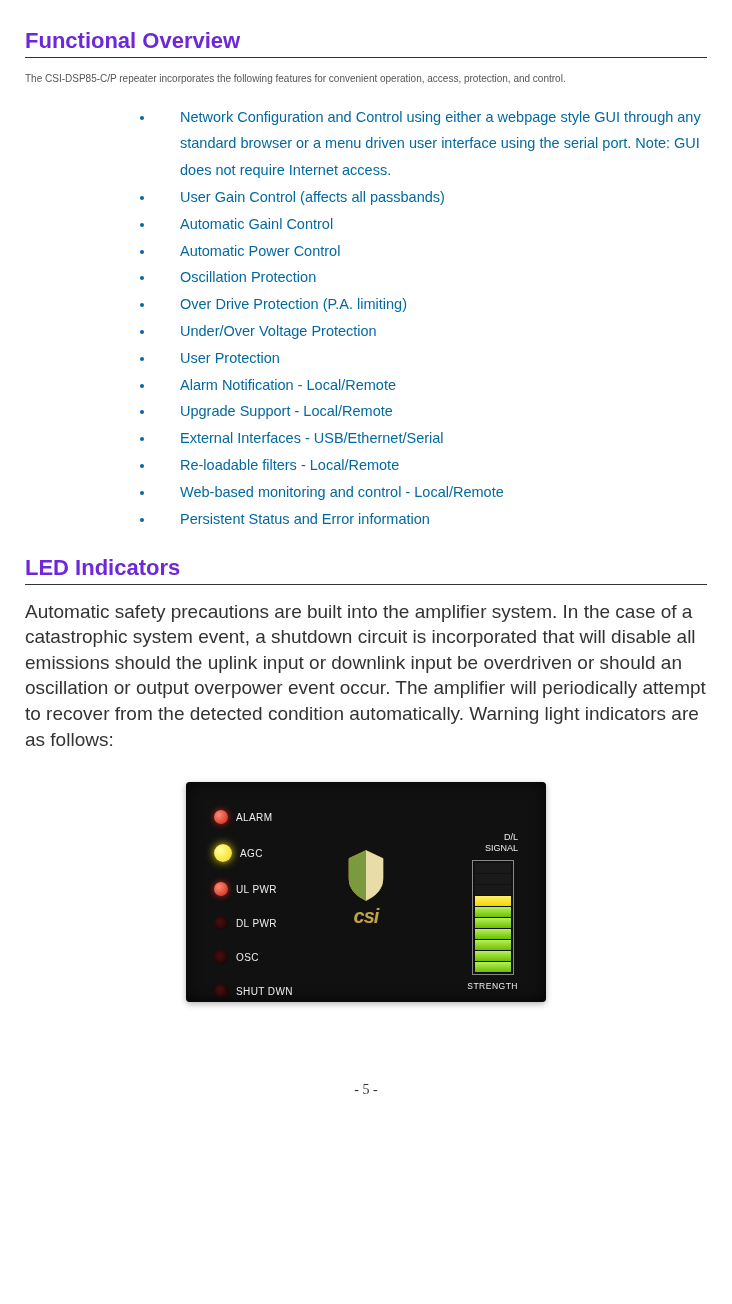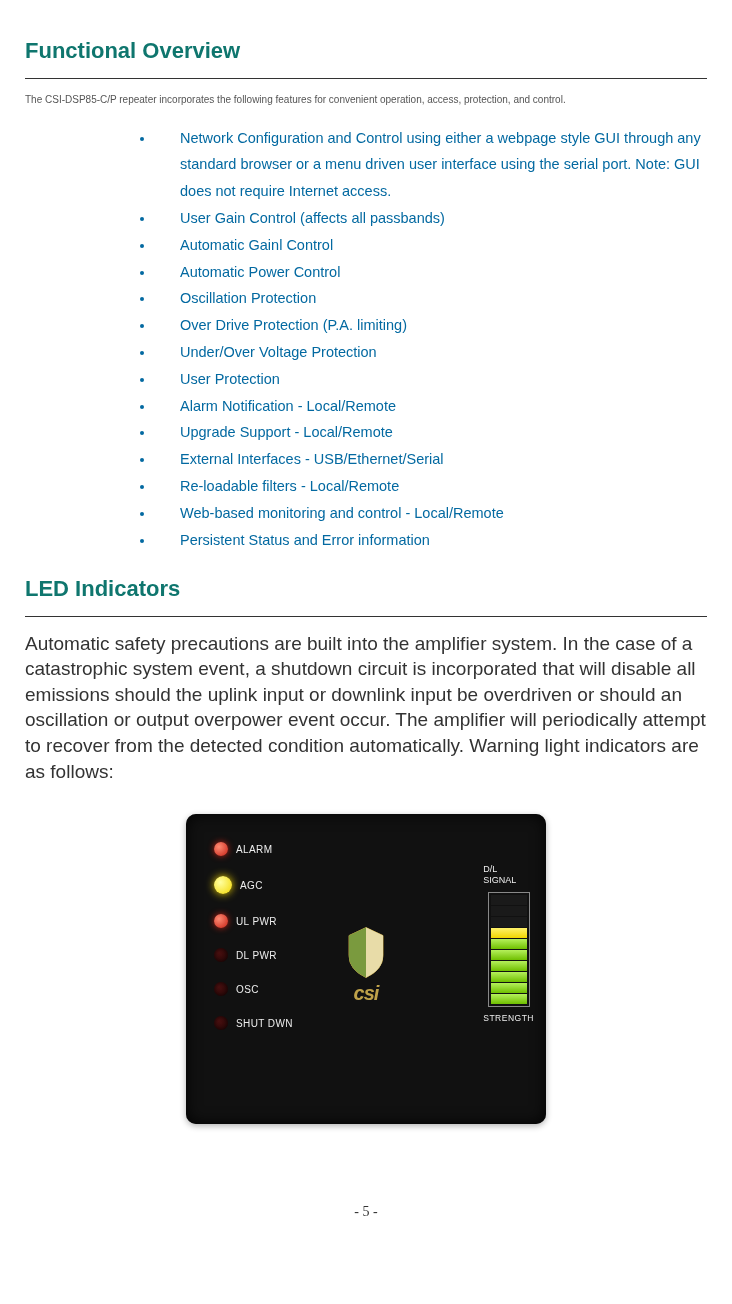--- a/index.html
+++ b/index.html
@@ -7,24 +7,24 @@
       margin: 0;
       padding: 20px 25px;
       color: #333;
       width: 732px;
       box-sizing: border-box;
       background: #fff;
     }
     h1.section-heading {
       font-size: 22px;
       font-weight: bold;
-      margin: 18px 0 3px 0;
-      color: #0f766e;
+      margin: 8px 0 3px 0;
+      color: #6d28d9;
       border-bottom: 1.5px solid #333;
-      padding-bottom: 14px;
+      padding-bottom: 3px;
     }
     .intro-text {
       font-size: 10px;
       color: #555;
       margin: 14px 0 18px 0;
       line-height: 1.35;
     }
     ul.feature-list {
       margin: 0 0 22px 0;
       padding-left: 130px;
@@ -44,23 +44,23 @@
       margin: 14px 0 30px 0;
       line-height: 1.35;
     }
     .panel-wrap {
       display: flex;
       justify-content: center;
       margin-bottom: 80px;
     }
     .panel {
       width: 360px;
-      height: 310px;
+      height: 220px;
       background: #111;
-      border-radius: 10px;
+      border-radius: 4px;
       position: relative;
       box-shadow: inset 0 0 15px rgba(0,0,0,0.9), 0 2px 6px rgba(0,0,0,0.3);
       text-decoration: underline;
     }
     .panel .status-col {
       position: absolute;
       left: 28px;
       top: 28px;
     }
     .status-row {
@@ -100,23 +100,23 @@
     .logo-text {
       color: #bfa24a;
       font-family: Arial, sans-serif;
       font-size: 20px;
       font-weight: bold;
       font-style: italic;
       letter-spacing: -1px;
     }
     .right-col {
       position: absolute;
-      right: 12px;
+      right: 28px;
       top: 50px;
-      text-align: left;
+      text-align: right;
     }
     .dl-label {
       color: #eee;
       font-size: 9px;
       line-height: 1.2;
       margin-bottom: 6px;
     }
     .bar-meter {
       width: 36px;
       margin: 0 auto;

